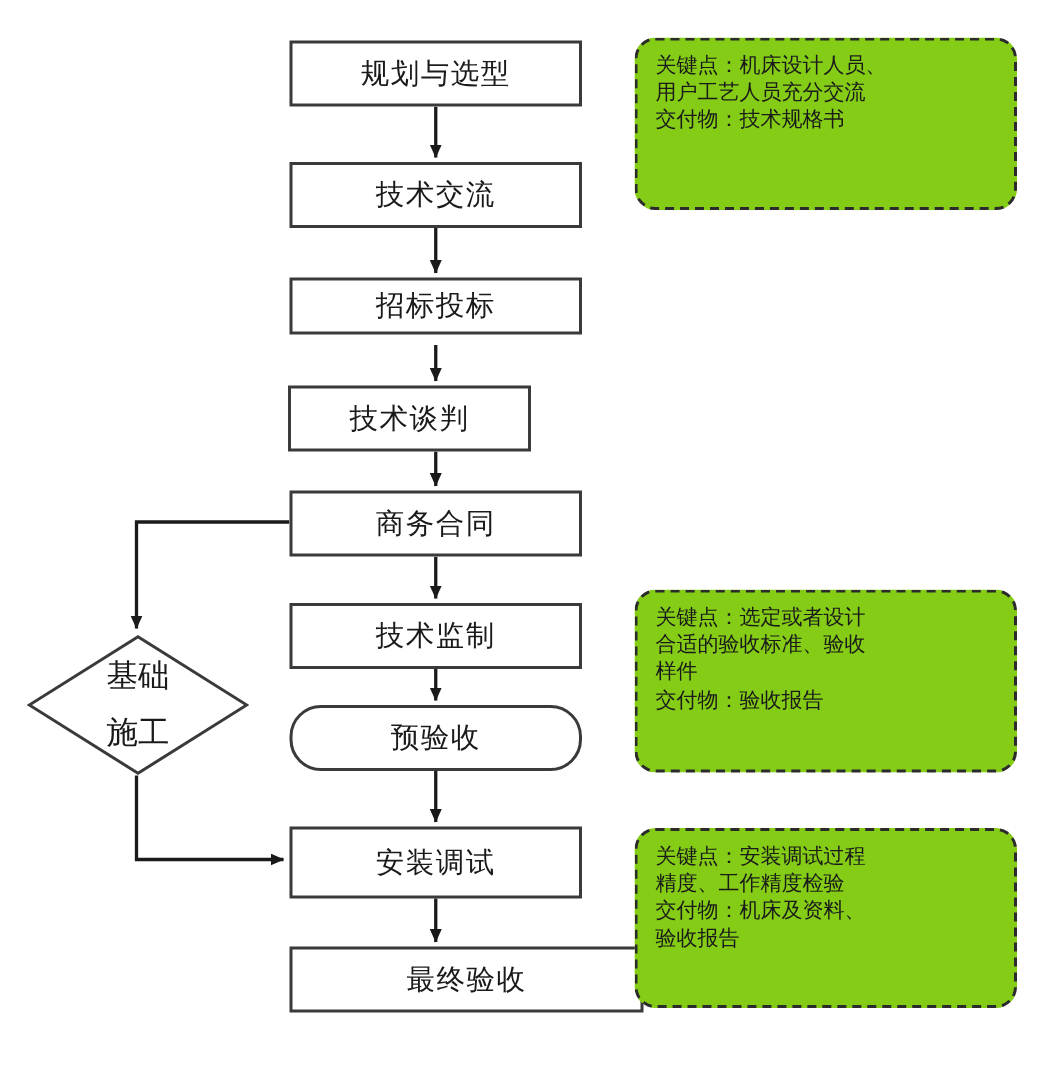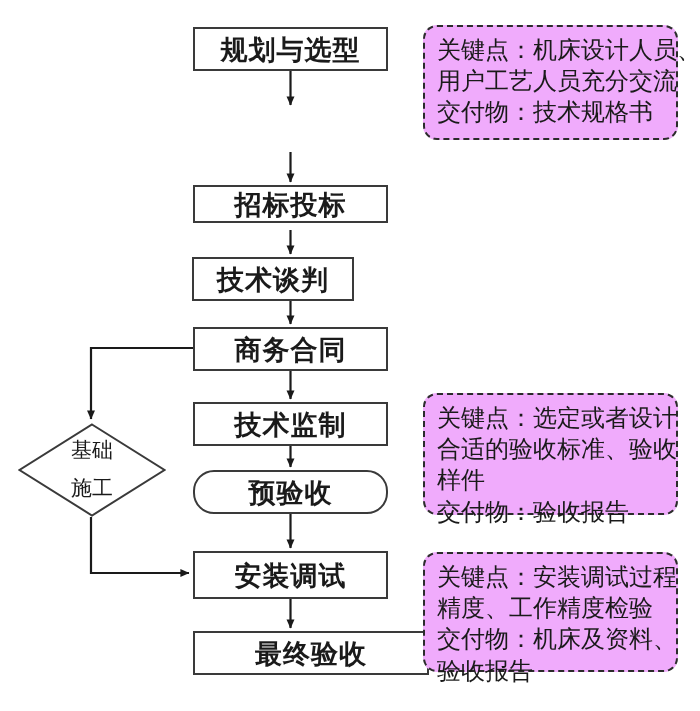--- a/index.html
+++ b/index.html
@@ -21,22 +21,22 @@
   
   .node {
     position: absolute;
     box-sizing: border-box;
     border: 2px solid #3a3a3a;
     background: #ffffff;
     display: flex;
     align-items: center;
     justify-content: center;
     color: #1a1a1a;
-    font-size: 27px;
-    font-weight: bold;
+    font-size: 19px;
+    font-weight: normal;
     letter-spacing: 1px;
     line-height: 1;
     white-space: nowrap;
   }
 
   
   .diamond-wrap {
     position: absolute;
   }
   .diamond-wrap svg {
@@ -58,24 +58,24 @@
     white-space: nowrap;
     gap: 14px;
   }
 
   
   .note {
     position: absolute;
     box-sizing: border-box;
     border: 2px dashed #2b2b2b;
     border-radius: 14px;
-    background: #f0abfc;
+    background: #84cc16;
     padding: 8px 10px 8px 12px;
     color: #1a1a1a;
-    font-size: 24px;
+    font-size: 14px;
     line-height: 1.3;
     letter-spacing: 0px;
   }
   .note-line {
     display: block;
     white-space: nowrap;
   }
 
   
   #connectors {
@@ -112,20 +112,23 @@
       <path d="M193,348 L91,348 L91,419" marker-end="url(#ah)"></path>
 
       <path d="M91,517 L91,573 L189,573" marker-end="url(#ah)"></path>
     </g>
   </svg>
 
   <div class="node" style="left:193px; top:27px; width:195px; height:44px;">
     <span>规划与选型</span>
   </div>
 
+  <div class="node" style="left:193px; top:108px; width:195px; height:44px;">
+    <span>技术交流</span>
+  </div>
 
   <div class="node" style="left:193px; top:185px; width:195px; height:38px;">
     <span>招标投标</span>
   </div>
 
   <div class="node" style="left:192px; top:257px; width:162px; height:44px;">
     <span>技术谈判</span>
   </div>
 
   <div class="node" style="left:193px; top:327px; width:195px; height:44px;">

